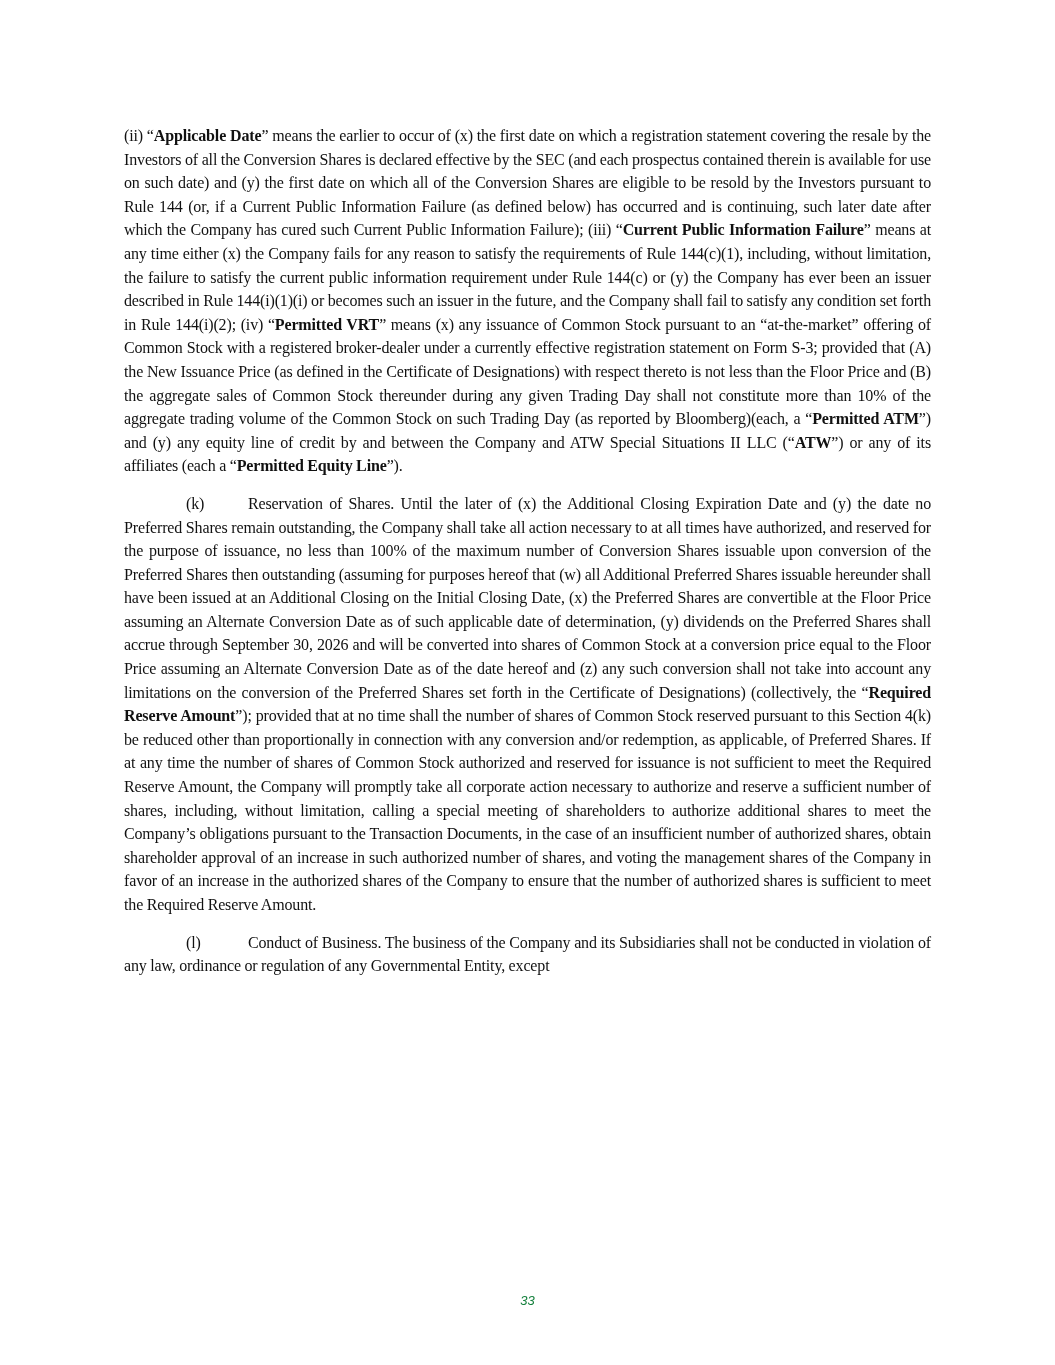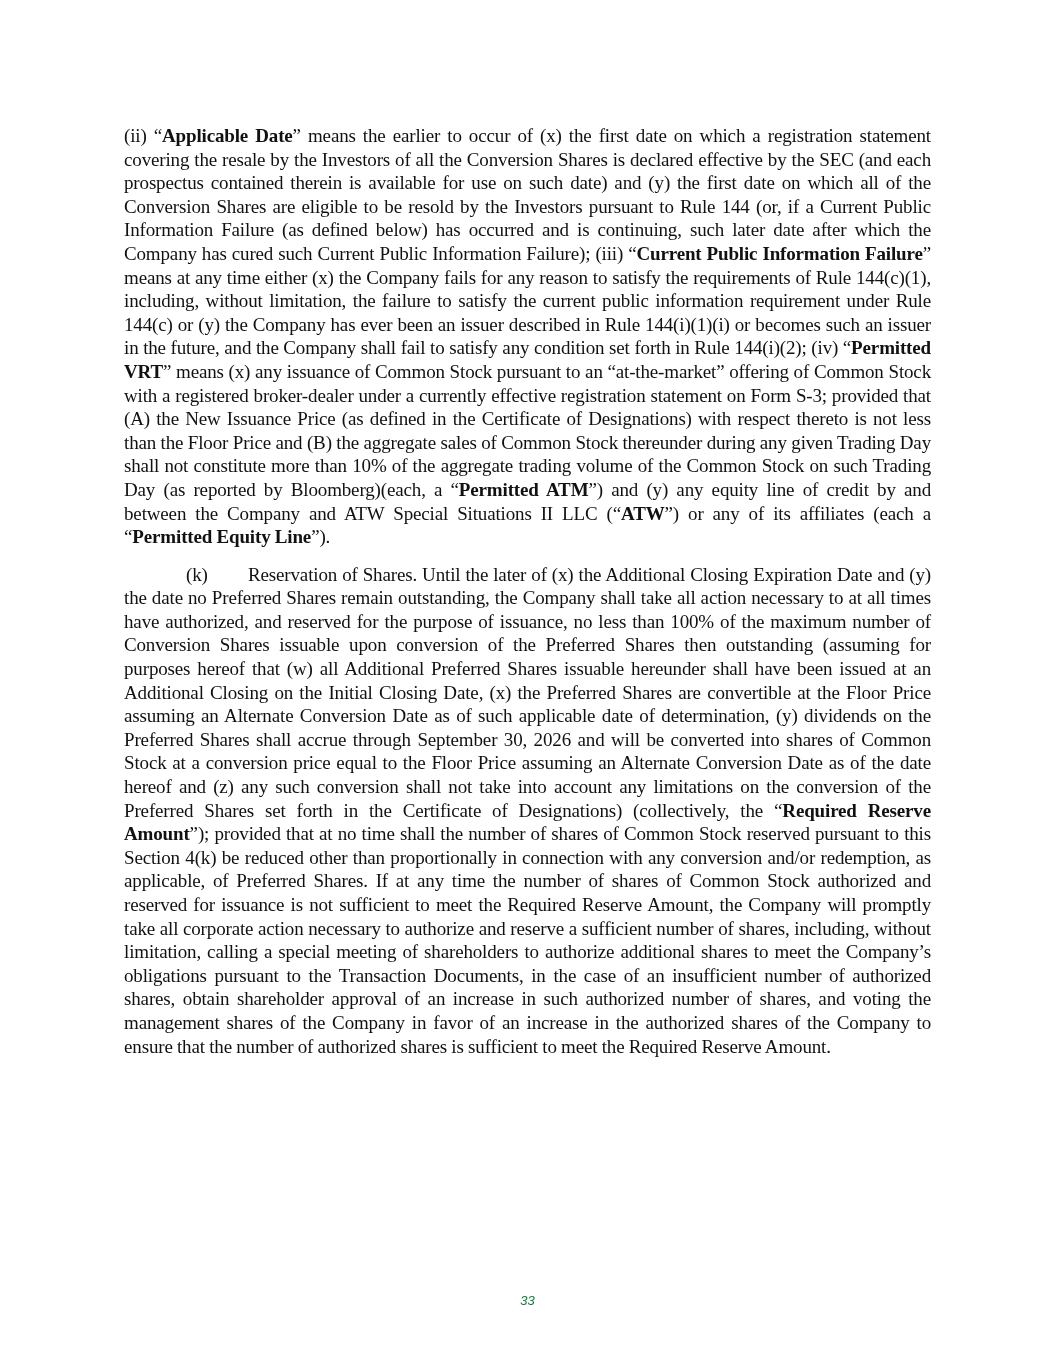--- a/index.html
+++ b/index.html
@@ -1,20 +1,20 @@
 <!DOCTYPE html>
 <html><head>
 <meta charset="utf-8">
 <style>
   html, body { margin: 0; padding: 0; background: #ffffff; }
   body { width: 1055px; height: 1365px; position: relative; overflow: hidden; }
   .page { position: absolute; left: 124px; top: 124px; width: 807px; }
   .para {
     font-family: "Liberation Serif", "DejaVu Serif", serif;
-    font-size: 19px;
+    font-size: 16px;
     line-height: 23.6px;
     color: #111111;
     text-align: justify;
     margin: 0 0 14px 0;
     letter-spacing: -0.15px;
     word-spacing: -0.3px;
   }
   .para b { font-weight: bold; }
   .indent-label { display: inline-block; width: 62px; margin-left: 62px; }
   .heading { }
@@ -29,16 +29,19 @@
 <body>
 
 <div class="page">
 
   <p class="para"><span>(ii) “</span><b>Applicable Date</b><span>” means the earlier to occur of (x) the first date on which a registration statement covering the resale by the Investors of all the Conversion Shares is declared effective by the SEC (and each prospectus contained therein is available for use on such date) and (y) the first date on which all of the Conversion Shares are eligible to be resold by the Investors pursuant to Rule 144 (or, if a Current Public Information Failure (as defined below) has occurred and is continuing, such later date after which the Company has cured such Current Public Information Failure); (iii) “</span><b>Current Public Information Failure</b><span>” means at any time either (x) the Company fails for any reason to satisfy the requirements of Rule 144(c)(1), including, without limitation, the failure to satisfy the current public information requirement under Rule 144(c) or (y) the Company has ever been an issuer described in Rule 144(i)(1)(i) or becomes such an issuer in the future, and the Company shall fail to satisfy any condition set forth in Rule 144(i)(2); (iv) “</span><b>Permitted VRT</b><span>” means (x) any issuance of Common Stock pursuant to an “at-the-market” offering of Common Stock with a registered broker-dealer under a currently effective registration statement on Form S-3; provided that (A) the New Issuance Price (as defined in the Certificate of Designations) with respect thereto is not less than the Floor Price and (B) the aggregate sales of Common Stock thereunder during any given Trading Day shall not constitute more than 10% of the aggregate trading volume of the Common Stock on such Trading Day (as reported by Bloomberg)(each, a “</span><b>Permitted ATM</b><span>”) and (y) any equity line of credit by and between the Company and ATW Special Situations II LLC (“</span><b>ATW</b><span>”) or any of its affiliates (each a “</span><b>Permitted Equity Line</b><span>”).</span></p>
 
   <p class="para">
     <span class="indent-label">(k)</span><span class="heading">Reservation of Shares</span><span><span>.  Until the later of (x) the Additional Closing Expiration Date and (y) the date no Preferred Shares remain outstanding, the Company shall take all action necessary to at all times have authorized, and reserved for the purpose of issuance, no less than 100% of the maximum number of Conversion Shares issuable upon conversion of the Preferred Shares then outstanding (assuming for purposes hereof that (w) all Additional Preferred Shares issuable hereunder shall have been issued at an Additional Closing on the Initial Closing Date, (x) the Preferred Shares are convertible at the Floor Price assuming an Alternate Conversion Date as of such applicable date of determination, (y) dividends on the Preferred Shares shall accrue through September 30, 2026 and will be converted into shares of Common Stock at a conversion price equal to the Floor Price assuming an Alternate Conversion Date as of the date hereof and (z) any such conversion shall not take into account any limitations on the conversion of the Preferred Shares set forth in the Certificate of Designations) (collectively, the “</span><b>Required Reserve Amount</b><span>”); provided that at no time shall the number of shares of Common Stock reserved pursuant to this Section 4(k) be reduced other than proportionally in connection with any conversion and/or redemption, as applicable, of Preferred Shares.  If at any time the number of shares of Common Stock authorized and reserved for issuance is not sufficient to meet the Required Reserve Amount, the Company will promptly take all corporate action necessary to authorize and reserve a sufficient number of shares, including, without limitation, calling a special meeting of shareholders to authorize additional shares to meet the Company’s obligations pursuant to the Transaction Documents, in the case of an insufficient number of authorized shares, obtain shareholder approval of an increase in such authorized number of shares, and voting the management shares of the Company in favor of an increase in the authorized shares of the Company to ensure that the number of authorized shares is sufficient to meet the Required Reserve Amount.</span></span>
   </p>
 
+  <p class="para">
+    <span class="indent-label">(l)</span><span class="heading">Conduct of Business</span><span><span>.  The business of the Company and its Subsidiaries shall not be conducted in violation of any law, ordinance or regulation of any Governmental Entity, except</span></span>
+  </p>
 
 </div>
 
 <div class="page-number">33</div>
 
 </body></html>

